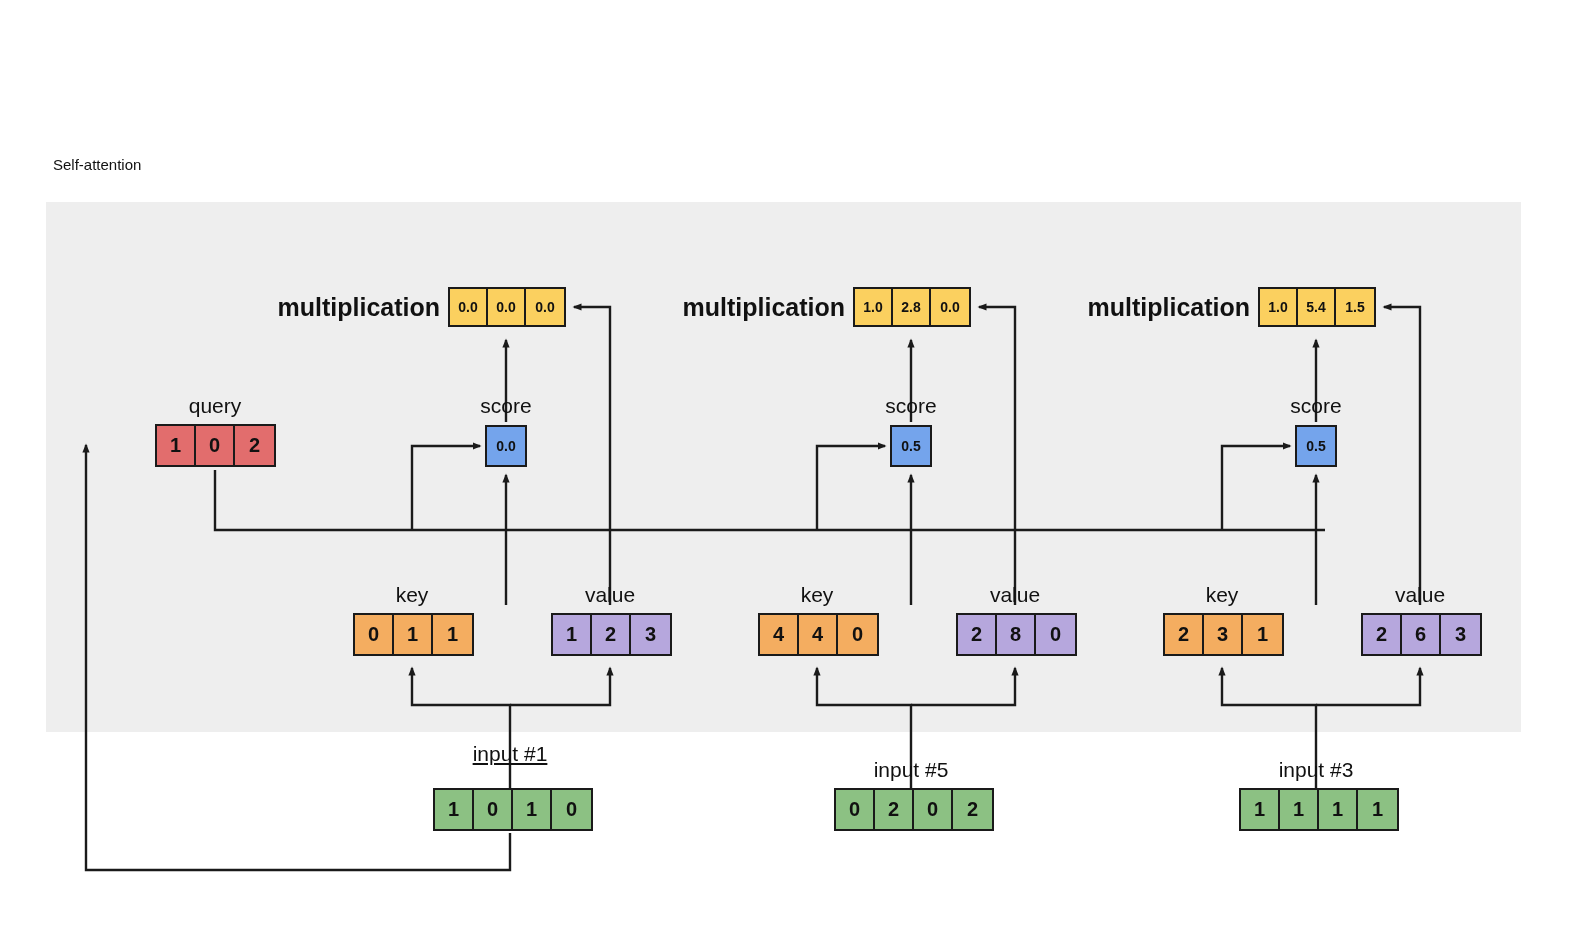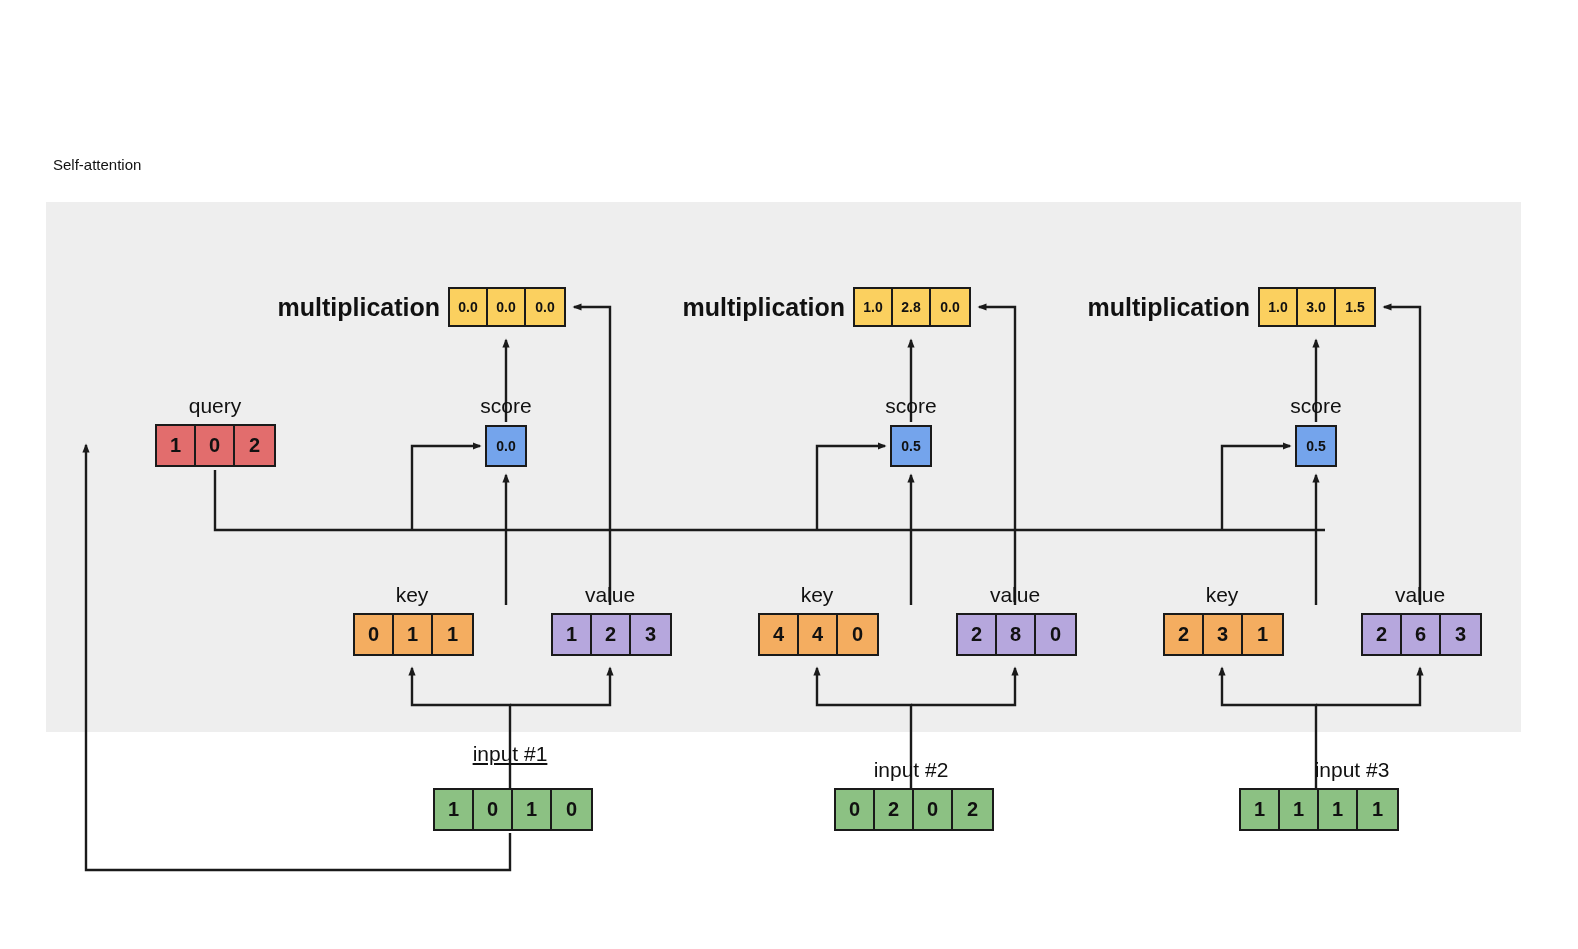--- a/index.html
+++ b/index.html
@@ -155,21 +155,21 @@
     <div class="cell">0.0</div>
     <div class="cell">0.0</div>
   </div>
   <div class="vec yellow sz-small" style="left:853px; top:287px;">
     <div class="cell">1.0</div>
     <div class="cell">2.8</div>
     <div class="cell">0.0</div>
   </div>
   <div class="vec yellow sz-small" style="left:1258px; top:287px;">
     <div class="cell">1.0</div>
-    <div class="cell">3.0</div>
+    <div class="cell">5.4</div>
     <div class="cell">1.5</div>
   </div>
 
   <div class="cap" style="left:215px; top:394px;">query</div>
   <div class="vec red sz-big" style="left:155px; top:424px;">
     <div class="cell">1</div>
     <div class="cell">0</div>
     <div class="cell">2</div>
   </div>
 
@@ -231,29 +231,29 @@
   </div>
 
   <div class="cap" style="left:510px; top:742px;text-decoration:underline;">input #1</div>
   <div class="vec green sz-big" style="left:433px; top:788px;">
     <div class="cell">1</div>
     <div class="cell">0</div>
     <div class="cell">1</div>
     <div class="cell">0</div>
   </div>
 
-  <div class="cap" style="left:911px; top:758px;">input #2</div>
+  <div class="cap" style="left:911px; top:758px;">input #5</div>
   <div class="vec green sz-big" style="left:834px; top:788px;">
     <div class="cell">0</div>
     <div class="cell">2</div>
     <div class="cell">0</div>
     <div class="cell">2</div>
   </div>
 
-  <div class="cap" style="left:1316px; top:758px;margin-left:36px;">input #3</div>
+  <div class="cap" style="left:1316px; top:758px;">input #3</div>
   <div class="vec green sz-big" style="left:1239px; top:788px;">
     <div class="cell">1</div>
     <div class="cell">1</div>
     <div class="cell">1</div>
     <div class="cell">1</div>
   </div>
 
 </div>
 
 </body></html>

